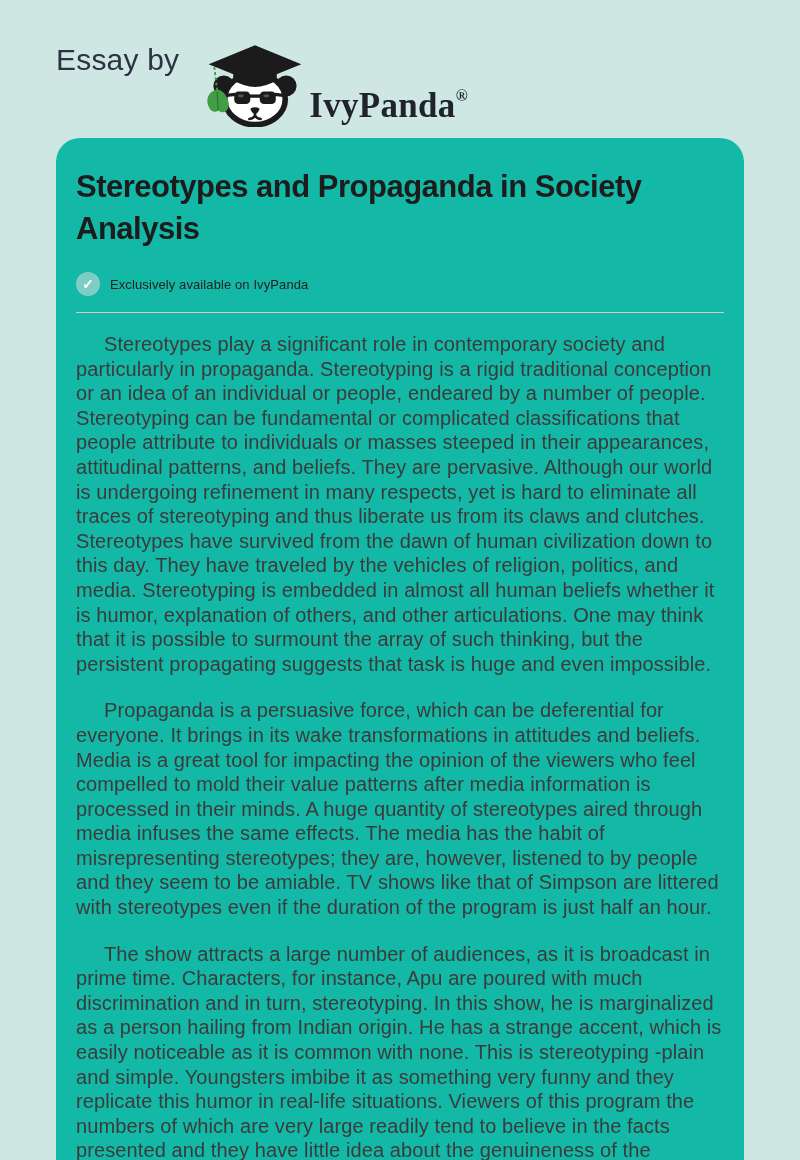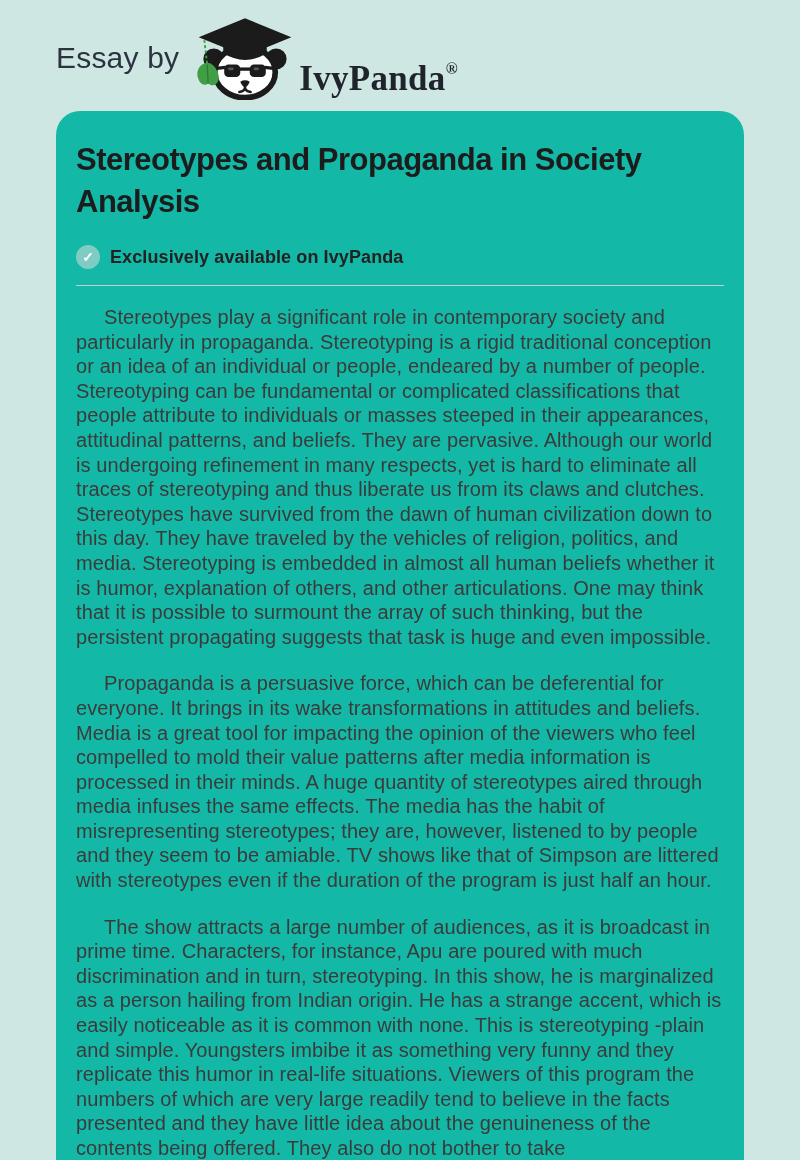--- a/index.html
+++ b/index.html
@@ -11,23 +11,23 @@
     height: 1160px;
     background: #cfe7e3;
     font-family: "Liberation Sans", sans-serif;
     -webkit-font-smoothing: antialiased;
     overflow: hidden;
   }
 
   
   .site-header {
     display: flex;
-    align-items: center;
-    padding: 16px 40px 0 56px;
+    padding: 43px 40px 0 56px;
     height: 84px;
+    gap: 10px;
   }
   .essay-by {
     font-size: 30px;
     font-weight: 400;
     color: #2c3340;
     letter-spacing: 0.2px;
     margin-right: 14px;
   }
   .logo-group {
     display: flex;
@@ -86,22 +86,22 @@
     color: #ffffff;
     font-size: 14px;
     font-weight: 700;
     display: flex;
     align-items: center;
     justify-content: center;
     flex: 0 0 24px;
     margin-right: 10px;
   }
   .badge-label {
-    font-size: 18px;
-    font-weight: 700;
+    font-size: 13px;
+    font-weight: 400;
     color: #222222;
     letter-spacing: 0.1px;
   }
   .divider {
     border: none;
     border-top: 1px solid #cccccc;
     margin: 0 0 19px 0;
   }
   .essay-body p {
     margin: 0 0 22px 0;

